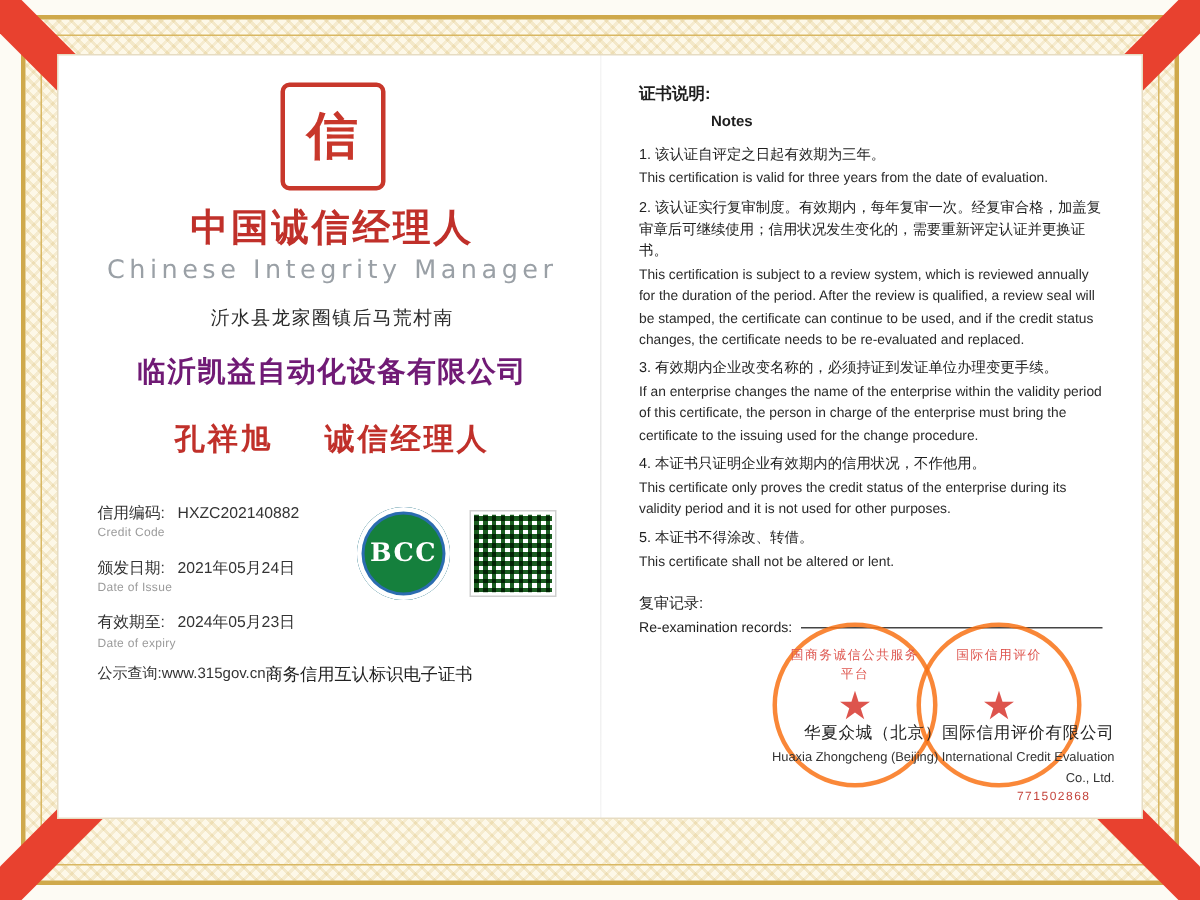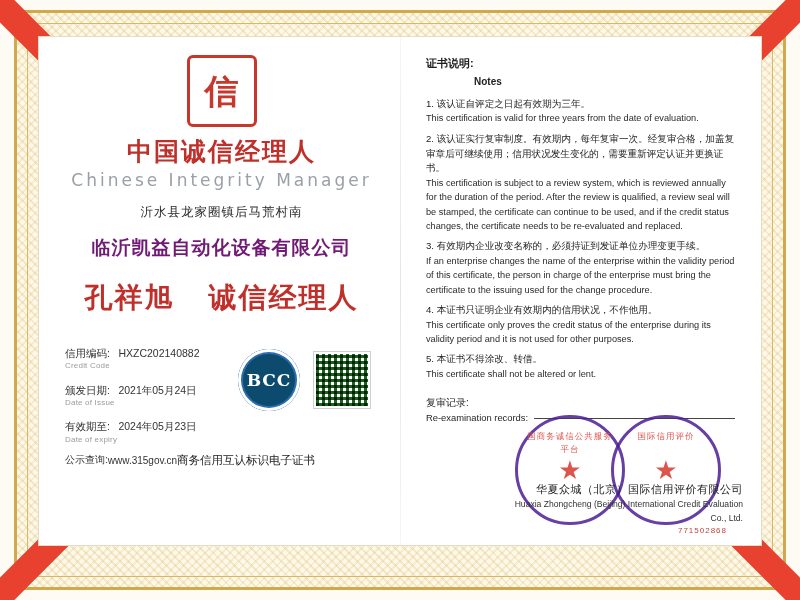--- a/index.html
+++ b/index.html
@@ -122,21 +122,21 @@
     margin-bottom: 18px;
   }
   .person-row {
     display: flex;
     justify-content: center;
     align-items: baseline;
     gap: 34px;
     color: #c0302a;
     font-family: "DejaVu Serif", serif;
     font-weight: bold;
-    font-size: 28px;
+    font-size: 20px;
     letter-spacing: 2px;
     margin-bottom: 26px;
   }
 
   .meta-block {
     text-align: left;
     margin-top: 26px;
     position: relative;
   }
   .meta-row {
@@ -163,21 +163,21 @@
     position: absolute;
     right: 8px;
     top: 6px;
     display: flex;
     align-items: center;
     gap: 14px;
   }
   .bcc {
     width: 62px; height: 62px;
     border-radius: 50%;
-    background: #0c4a6e;
+    background: #15803d;
     color: #fff;
     display: flex;
     align-items: center;
     justify-content: center;
     font-family: "DejaVu Serif", serif;
     font-weight: bold;
     font-size: 17px;
     letter-spacing: 1px;
     box-shadow: inset 0 0 0 3px #fff, inset 0 0 0 5px #2b6cb0;
   }
@@ -259,21 +259,21 @@
     position: absolute;
     right: 8px;
     bottom: 18px;
     width: 250px;
     height: 120px;
   }
   .stamp {
     position: absolute;
     width: 104px; height: 104px;
     border-radius: 50%;
-    border: 3px solid #4c1d95;
+    border: 3px solid #f97316;
     color: #d8372f;
     opacity: .85;
     display: flex;
     align-items: center;
     justify-content: center;
     font-size: 9px;
     text-align: center;
   }
   .stamp .star {
     position: absolute;

